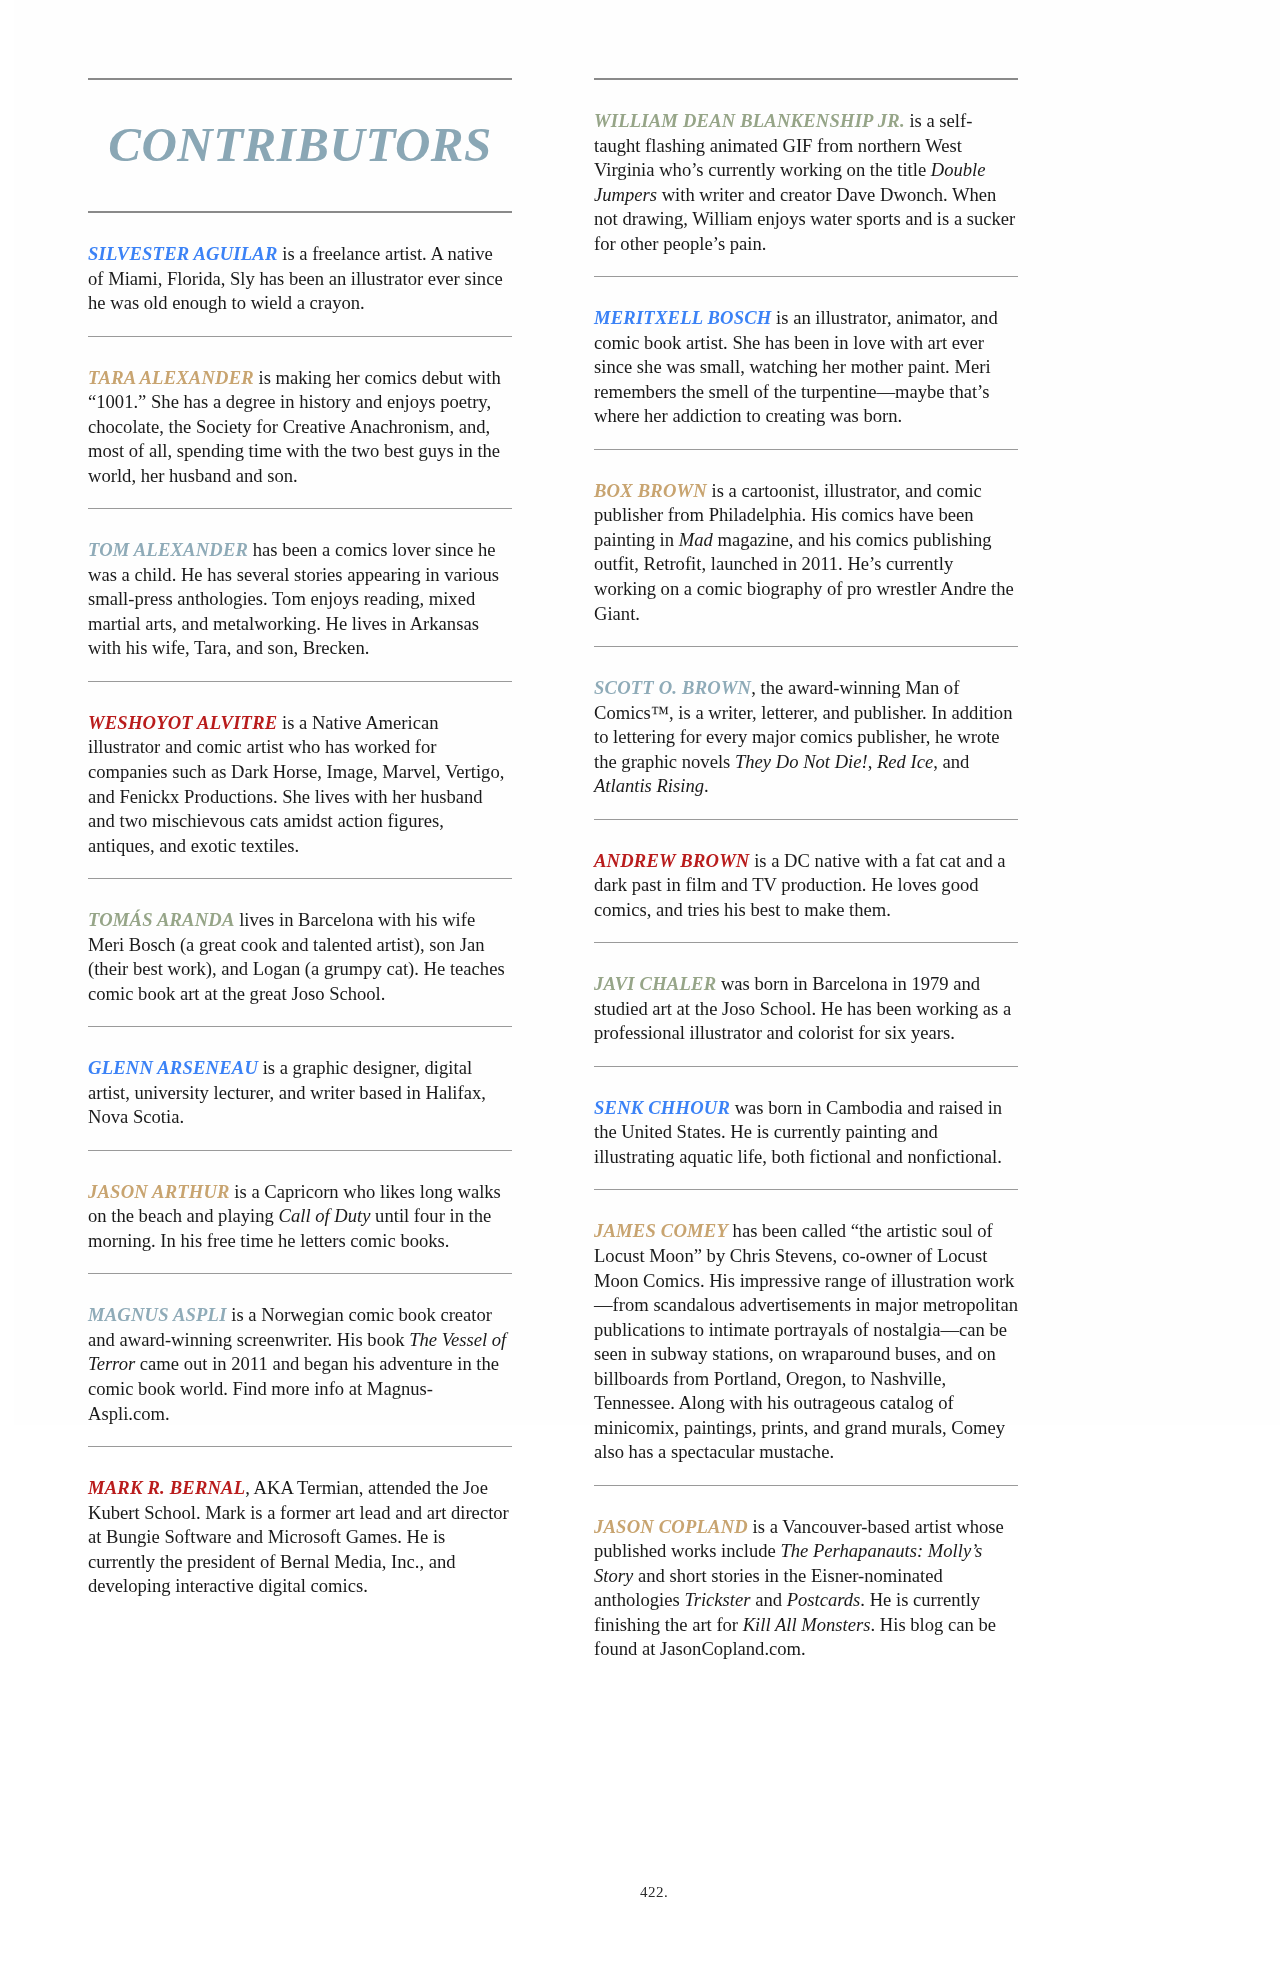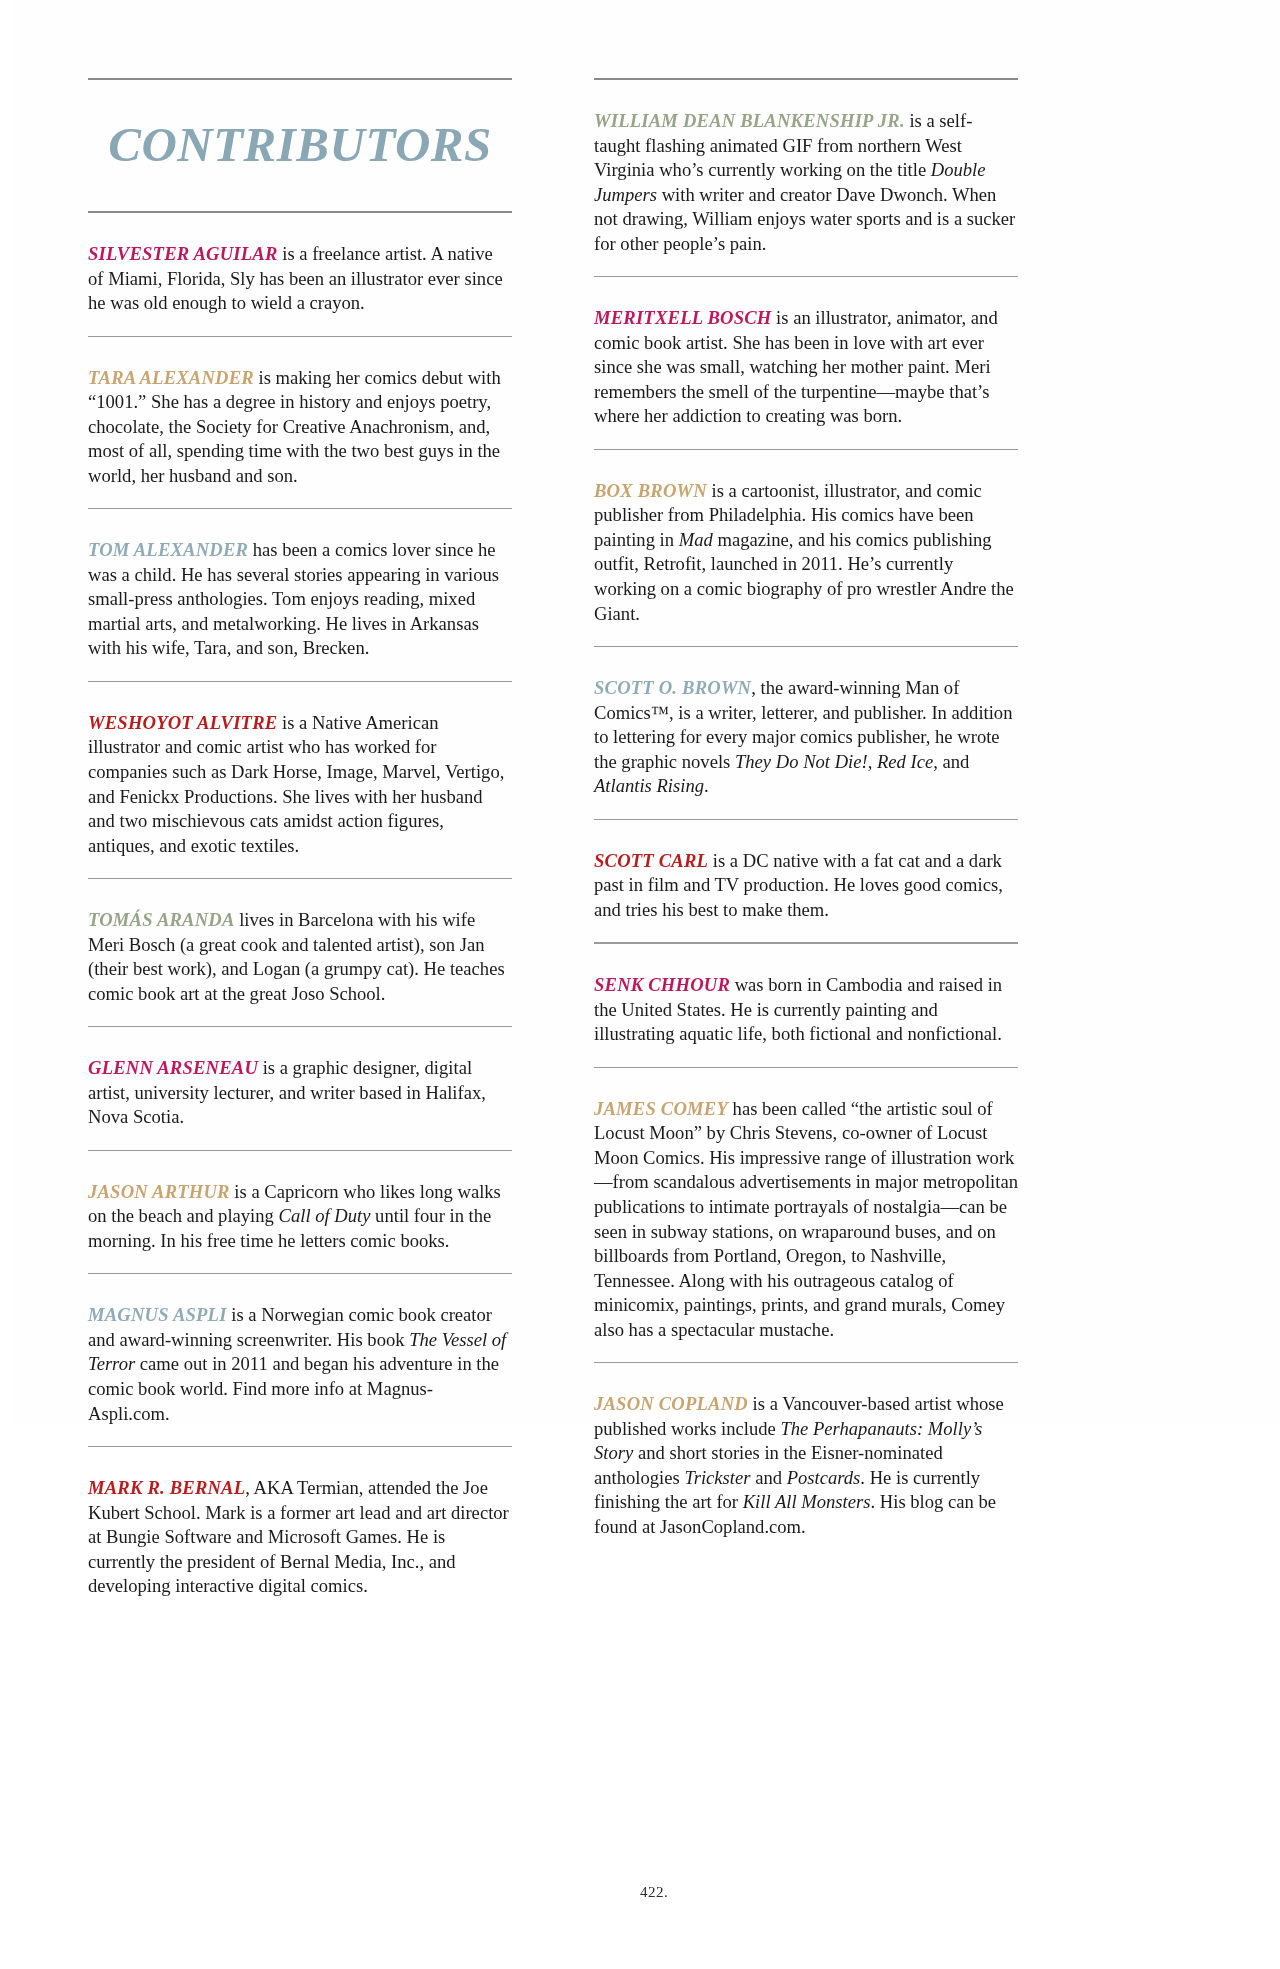--- a/index.html
+++ b/index.html
@@ -70,21 +70,21 @@
   }
   .entry .who {
     font-weight: bold;
     font-style: italic;
     letter-spacing: 0.2px;
   }
   .entry em {
     font-style: italic;
   }
 
-  .c-salmon { color: #be185d; }
+  .c-salmon { color: #3b82f6; }
   .c-tan    { color: #c8a470; }
   .c-blue   { color: #8fabb8; }
   .c-mauve  { color: #b91c1c; }
   .c-sage   { color: #96a588; }
 
   .folio {
     position: absolute;
     left: 0;
     top: 1884px;
     width: 1280px;
@@ -157,23 +157,26 @@
           <div class="rule thin"></div>
           <div class="entry">
             <p><span class="who c-tan">BOX BROWN</span><span> is a cartoonist, illustrator, and comic publisher from Philadelphia. His comics have been painting in </span><em>Mad</em><span> magazine, and his comics publishing outfit, Retrofit, launched in 2011. He’s currently working on a comic biography of pro wrestler Andre the Giant.</span></p>
           </div>
           <div class="rule thin"></div>
           <div class="entry">
             <p><span class="who c-blue">SCOTT O. BROWN</span><span>, the award-winning Man of Comics™, is a writer, letterer, and publisher. In addition to lettering for every major comics publisher, he wrote the graphic novels </span><em>They Do Not Die!</em><span>, </span><em>Red Ice</em><span>, and </span><em>Atlantis Rising</em><span>.</span></p>
           </div>
           <div class="rule thin"></div>
           <div class="entry">
-            <p><span class="who c-mauve">SCOTT CARL</span><span> is a DC native with a fat cat and a dark past in film and TV production. He loves good comics, and tries his best to make them.</span></p>
+            <p><span class="who c-mauve">ANDREW BROWN</span><span> is a DC native with a fat cat and a dark past in film and TV production. He loves good comics, and tries his best to make them.</span></p>
           </div>
           <div class="rule thin"></div>
+          <div class="entry">
+            <p><span class="who c-sage">JAVI CHALER</span><span> was born in Barcelona in 1979 and studied art at the Joso School. He has been working as a professional illustrator and colorist for six years.</span></p>
+          </div>
           <div class="rule thin"></div>
           <div class="entry">
             <p><span class="who c-salmon">SENK CHHOUR</span><span> was born in Cambodia and raised in the United States. He is currently painting and illustrating aquatic life, both fictional and nonfictional.</span></p>
           </div>
           <div class="rule thin"></div>
           <div class="entry">
             <p><span class="who c-tan">JAMES COMEY</span><span> has been called “the artistic soul of Locust Moon” by Chris Stevens, co-owner of Locust Moon Comics. His impressive range of illustration work—from scandalous advertisements in major metropolitan publications to intimate portrayals of nostalgia—can be seen in subway stations, on wraparound buses, and on billboards from Portland, Oregon, to Nashville, Tennessee. Along with his outrageous catalog of minicomix, paintings, prints, and grand murals, Comey also has a spectacular mustache.</span></p>
           </div>
           <div class="rule thin"></div>
           <div class="entry">

